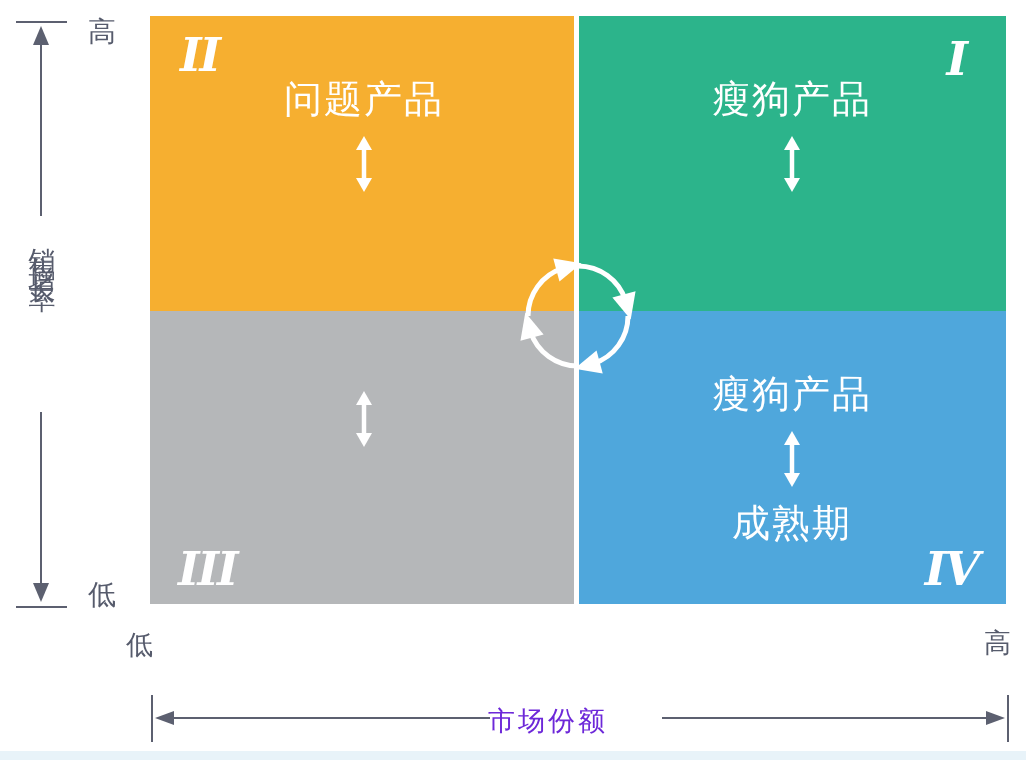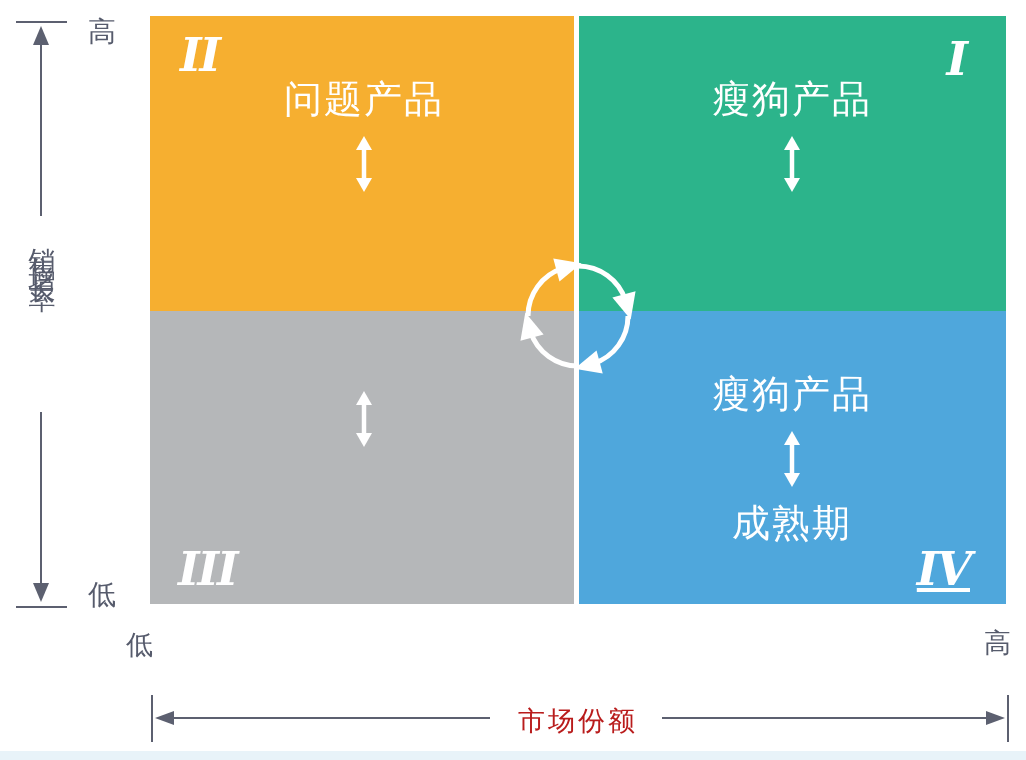--- a/index.html
+++ b/index.html
@@ -35,21 +35,21 @@
 
   .numeral {
     position:absolute; color:#ffffff;
     font-family:"DejaVu Serif","Liberation Serif",serif;
     font-style:italic; font-weight:bold; font-size:46px; line-height:1;
     letter-spacing:-2px;
   }
   .q2 .numeral { left:30px; top:16px; }
   .q1 .numeral { right:40px; top:20px; }
   .q3 .numeral { left:28px; bottom:12px; }
-  .q4 .numeral { right:36px; bottom:12px;text-decoration:underline; }
+  .q4 .numeral { right:28px; bottom:12px; }
 
   .divider-v {
     position:absolute; left:574px; top:16px; width:5px; height:588px;
     background:#ffffff; z-index:3;
   }
 
   
   .cycle {
     position:absolute; left:513px; top:251px; width:130px; height:130px; z-index:4;
   }
@@ -60,22 +60,22 @@
     position:absolute; color:#565B6C; font-size:28px; line-height:1;
     white-space:nowrap;
   }
   .y-title {
     position:absolute; left:26px; top:227px; width:32px; height:180px;
     writing-mode:vertical-rl; text-orientation:upright;
     color:#565B6C; font-size:27px; letter-spacing:9px; line-height:32px;
     white-space:nowrap;
   }
   .x-title {
-    position:absolute; left:488px; top:703px; width:180px; text-align:center;
-    color:#b91c1c; font-size:27px; letter-spacing:3px; white-space:nowrap;
+    position:absolute; left:488px; top:703px; width:180px; text-align:left;
+    color:#6d28d9; font-size:27px; letter-spacing:3px; white-space:nowrap;
   }
 
   .footer-strip {
     position:absolute; left:0; top:751px; width:1026px; height:9px;
     background:#E8F3F9;
   }
 </style>
 </head>
 <body>
 

